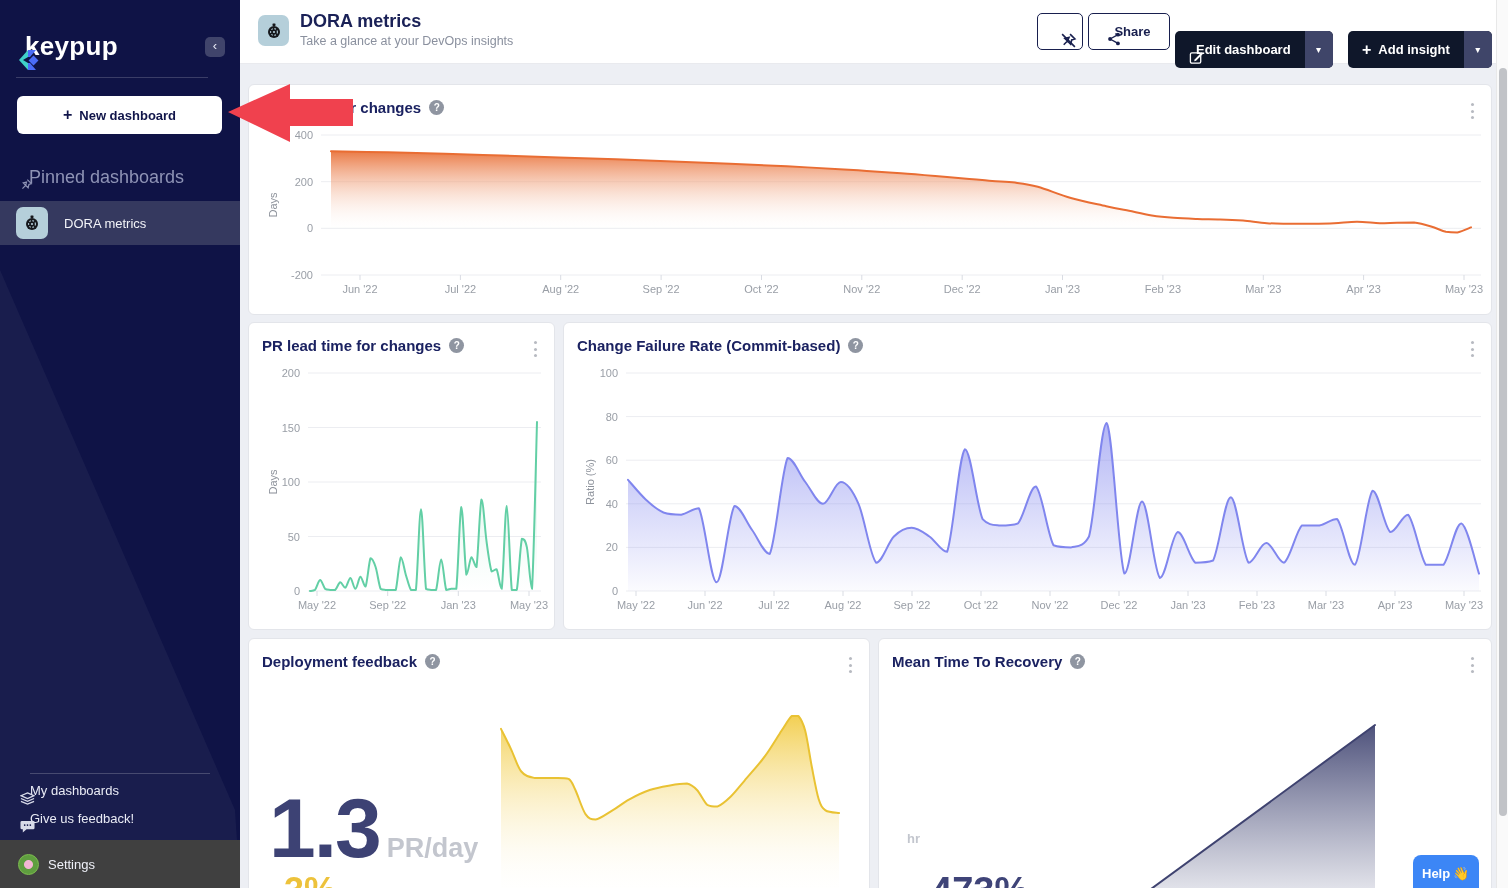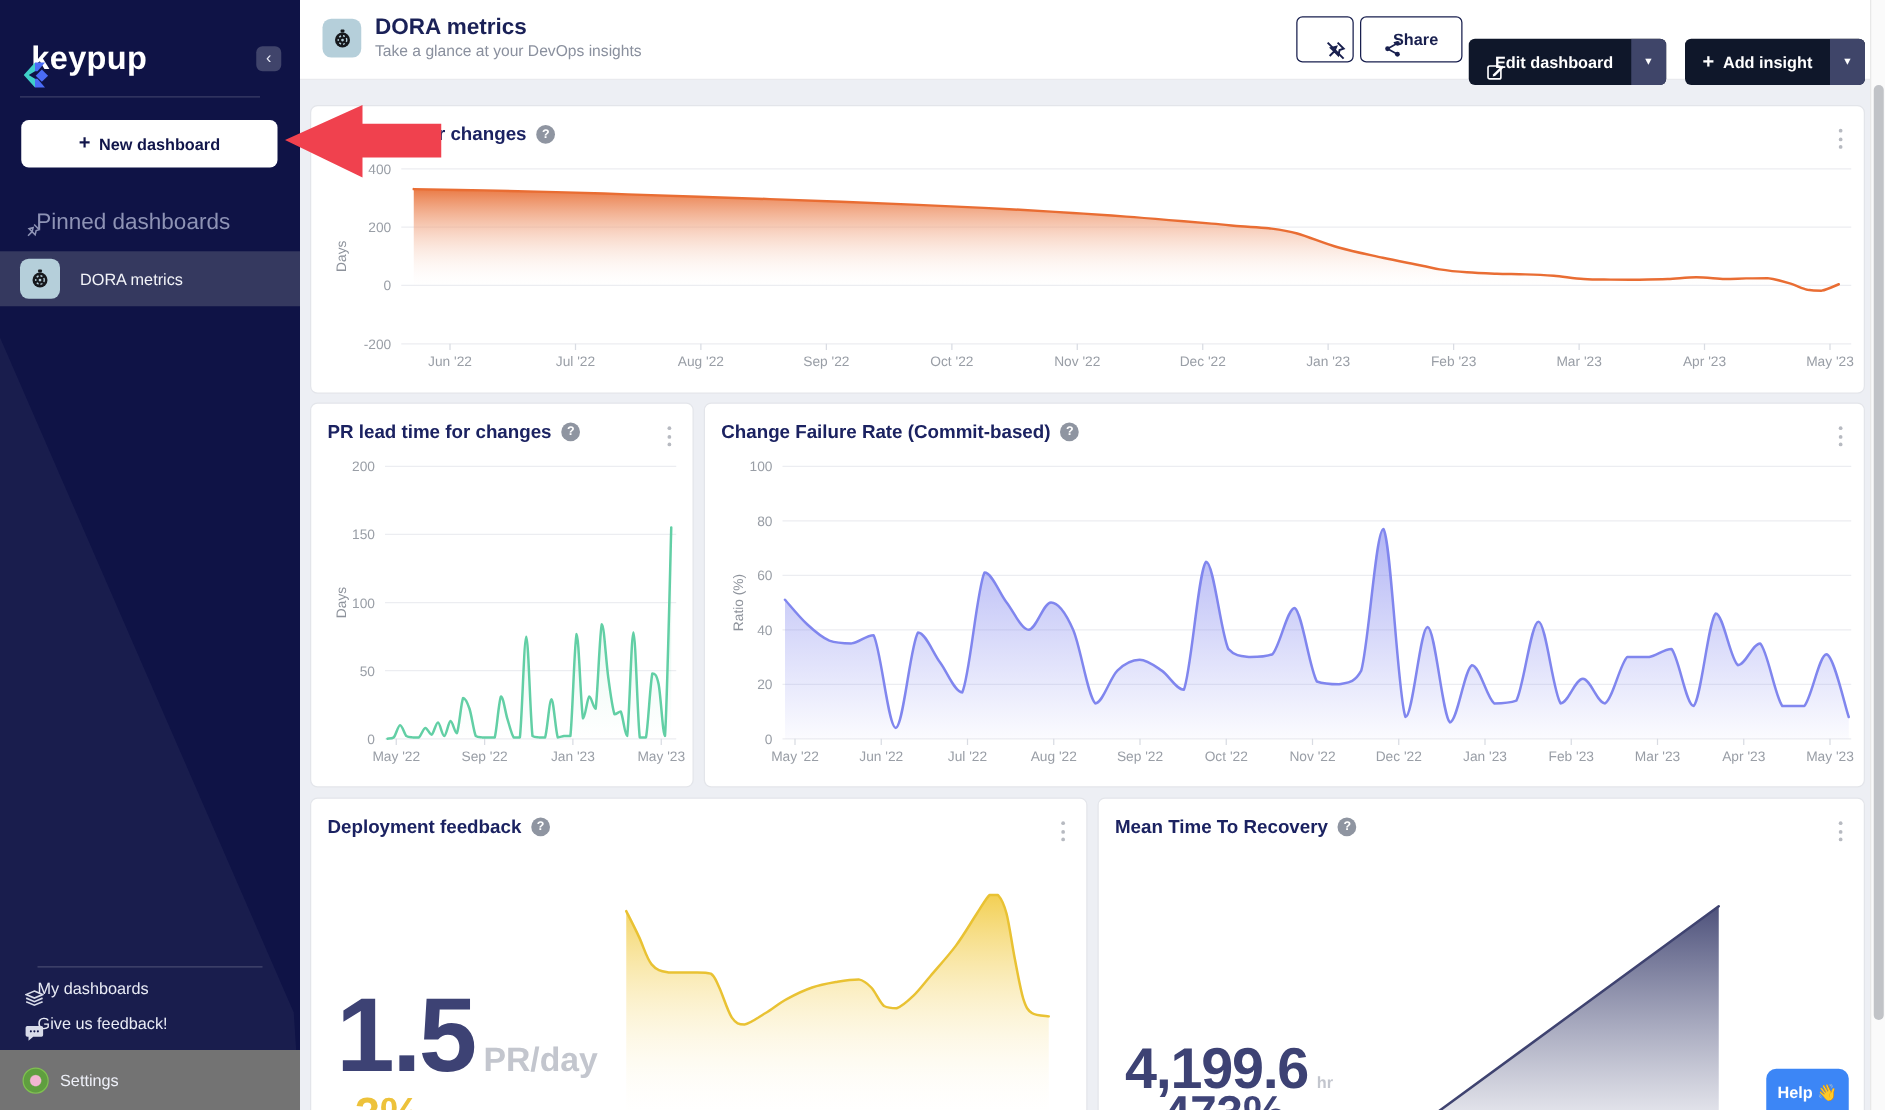--- a/index.html
+++ b/index.html
@@ -17,21 +17,21 @@
   .side-divider{position:absolute;left:16px;top:77px;width:192px;height:1px;background:rgba(255,255,255,.18);}
   .new-dash-btn{position:absolute;left:17px;top:96px;width:205px;height:38px;background:#fff;border-radius:6px;
     display:flex;align-items:center;justify-content:center;gap:7px;color:#11154a;font-size:13px;font-weight:700;cursor:pointer;}
   .pinned-row{position:absolute;left:20px;top:167px;display:flex;align-items:center;gap:9px;color:#8e93b5;font-size:18px;}
   .side-item{position:absolute;left:0;top:201px;width:240px;height:44px;background:#35395f;display:flex;align-items:center;cursor:pointer;}
   .side-item .iconbox{position:absolute;left:16px;top:6px;width:32px;height:32px;border-radius:7px;background:#b5cfda;
     display:flex;align-items:center;justify-content:center;}
   .side-item .lbl{position:absolute;left:64px;color:#f2f3f8;font-size:13px;}
   .foot-divider{position:absolute;left:30px;top:773px;width:180px;height:1px;background:rgba(255,255,255,.2);}
   .foot-row{position:absolute;left:20px;display:flex;align-items:center;gap:10px;color:#e9ebf5;font-size:13px;cursor:pointer;}
-  .settings-row{position:absolute;left:0;top:840px;width:240px;height:48px;background:#737373;display:flex;align-items:center;cursor:pointer;}
+  .settings-row{position:absolute;left:0;top:840px;width:240px;height:48px;background:#404040;display:flex;align-items:center;cursor:pointer;}
   .avatar{position:absolute;left:18px;width:21px;height:21px;border-radius:50%;
     background:radial-gradient(circle at 50% 50%, #f3b6d2 0 4px, #5f9e3f 5px 100%);border:1px solid #7fc24f;}
   .settings-row .lbl{position:absolute;left:48px;color:#eef0f8;font-size:13px;}
 
   
   .topbar{position:absolute;left:240px;top:0;width:1268px;height:64px;background:#fff;border-bottom:1px solid #e9eaee;z-index:2;}
   .hdr-iconbox{position:absolute;left:18px;top:15px;width:31px;height:31px;border-radius:7px;background:#b5cfda;
     display:flex;align-items:center;justify-content:center;}
   .hdr-title{position:absolute;left:60px;top:11px;font-size:18px;font-weight:700;color:#1a2157;}
   .hdr-sub{position:absolute;left:60px;top:34px;font-size:12.5px;color:#8a909e;}
@@ -385,21 +385,21 @@
         <defs>
           <linearGradient id="g3" x1="0" y1="0" x2="0" y2="1">
         <stop offset="0" stop-color="rgba(242,205,74,0.95)"></stop>
             <stop offset="1" stop-color="rgba(255,255,255,0)"></stop>
       </linearGradient>
         </defs>
         <path d="M252.0,89.9C253.7,93.3,258.8,103.2,262.1,110.3C265.5,117.4,268.3,127.7,272.3,132.5C276.2,137.3,280.2,137.9,285.8,139.0C291.4,139.0,300.4,139.0,306.1,139.0C311.7,139.1,316.2,139.0,319.6,139.9C323.0,141.9,323.5,145.1,326.4,151.0C329.2,156.9,333.1,170.1,336.5,175.1C339.9,180.0,342.1,180.6,346.6,180.6C351.1,180.0,357.9,174.7,363.5,171.4C369.2,168.0,374.2,163.6,380.4,160.3C386.6,156.9,394.0,153.3,400.7,151.0C407.5,148.7,414.8,147.5,421.0,146.4C427.2,145.3,433.4,144.5,437.9,144.5C442.4,145.3,444.7,147.5,448.0,151.0C451.4,154.5,454.8,163.0,458.2,165.8C461.6,167.6,464.4,167.6,468.3,167.6C472.3,166.3,477.3,161.8,481.8,157.5C486.3,153.2,489.7,148.4,495.4,141.8C501.0,135.1,509.4,126.0,515.6,117.7C521.8,109.4,528.0,98.6,532.5,91.8C537.0,85.0,539.9,79.5,542.7,77.0C545.5,77.0,547.2,77.0,549.4,77.0C551.7,79.5,553.9,83.2,556.2,91.8C558.5,100.4,560.7,117.4,563.0,128.8C565.2,140.2,567.5,153.2,569.7,160.3C572.0,167.3,573.1,169.0,576.5,171.4C579.9,173.7,587.7,173.7,590.0,174.1 L590.0,262 L252.0,262 Z" fill="url(#g3)" stroke="none"></path>
         <path d="M252.0,89.9C253.7,93.3,258.8,103.2,262.1,110.3C265.5,117.4,268.3,127.7,272.3,132.5C276.2,137.3,280.2,137.9,285.8,139.0C291.4,139.0,300.4,139.0,306.1,139.0C311.7,139.1,316.2,139.0,319.6,139.9C323.0,141.9,323.5,145.1,326.4,151.0C329.2,156.9,333.1,170.1,336.5,175.1C339.9,180.0,342.1,180.6,346.6,180.6C351.1,180.0,357.9,174.7,363.5,171.4C369.2,168.0,374.2,163.6,380.4,160.3C386.6,156.9,394.0,153.3,400.7,151.0C407.5,148.7,414.8,147.5,421.0,146.4C427.2,145.3,433.4,144.5,437.9,144.5C442.4,145.3,444.7,147.5,448.0,151.0C451.4,154.5,454.8,163.0,458.2,165.8C461.6,167.6,464.4,167.6,468.3,167.6C472.3,166.3,477.3,161.8,481.8,157.5C486.3,153.2,489.7,148.4,495.4,141.8C501.0,135.1,509.4,126.0,515.6,117.7C521.8,109.4,528.0,98.6,532.5,91.8C537.0,85.0,539.9,79.5,542.7,77.0C545.5,77.0,547.2,77.0,549.4,77.0C551.7,79.5,553.9,83.2,556.2,91.8C558.5,100.4,560.7,117.4,563.0,128.8C565.2,140.2,567.5,153.2,569.7,160.3C572.0,167.3,573.1,169.0,576.5,171.4C579.9,173.7,587.7,173.7,590.0,174.1" fill="none" stroke="#e9c233" stroke-width="2" stroke-linejoin="round" stroke-linecap="round"></path>
       </svg>
     <div class="metric" style="left:20px;top:147px;">
-      <span class="num" style="font-size:84px;">1.5</span>
+      <span class="num" style="font-size:84px;">1.3</span>
       <span class="unit" style="font-size:27px;">PR/day</span>
     </div>
     <div class="delta" style="left:35px;top:234px;font-size:36px;color:#edc23b;">3%</div>
   </div>
 
   <div class="card" style="left:878px;top:638px;width:614px;height:260px;">
     <div class="card-title">
       <span>Mean Time To Recovery</span>
       <span class="qicon">
           <span>?</span>
@@ -414,21 +414,20 @@
         <defs>
           <linearGradient id="g4" x1="0" y1="0" x2="0" y2="1">
         <stop offset="0" stop-color="rgba(72,76,119,0.97)"></stop>
             <stop offset="1" stop-color="rgba(220,221,230,0.85)"></stop>
       </linearGradient>
         </defs>
         <path d="M272.0,250.0 L496.0,86.0 L496.0,250 L272.0,250 Z" fill="url(#g4)" stroke="none"></path>
         <path d="M272.0,250.0 L496.0,86.0" fill="none" stroke="#3f4370" stroke-width="2" stroke-linejoin="round" stroke-linecap="round"></path>
       </svg>
     <div class="metric" style="left:21px;top:192px;">
-      <span class="num" style="font-size:46px;letter-spacing:-1px;">4,199.6</span>
       <span class="unit" style="font-size:13px;">hr</span>
     </div>
     <div class="delta" style="left:52px;top:233px;font-size:38px;color:#3f4478;">473%</div>
   </div>
 
   <svg class="arrow-overlay" style="position:absolute;" width="132" height="62" viewBox="0 0 132 62">
     <polygon points="4,30 66,2 66,17 129,17 129,44 66,44 66,60" fill="#f0414e"></polygon>
   </svg>
 
   <div class="help-btn">

